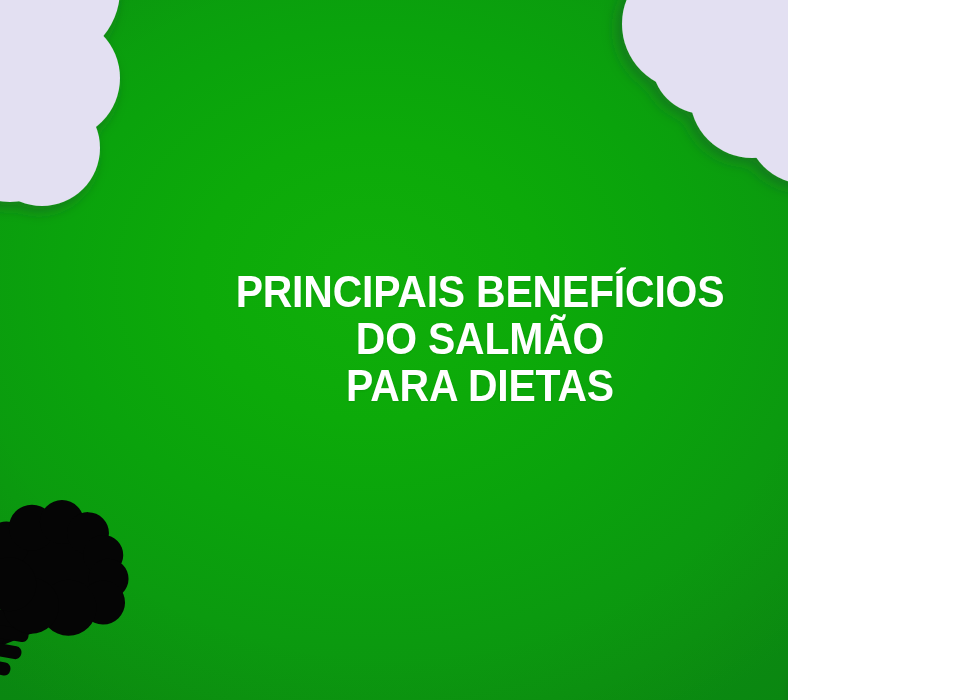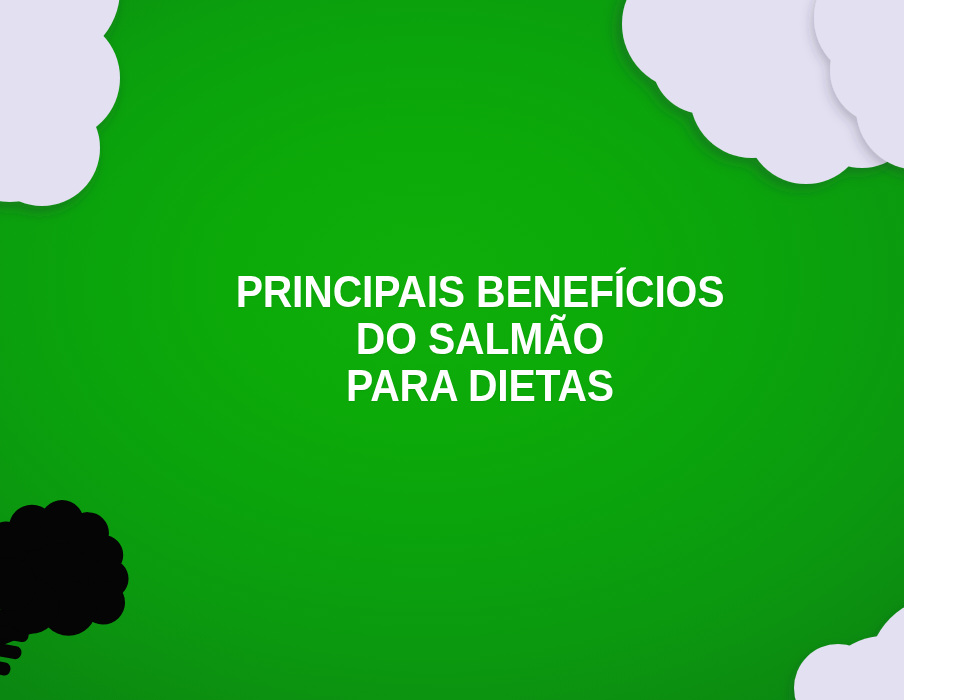--- a/index.html
+++ b/index.html
@@ -3,21 +3,21 @@
 <meta charset="utf-8">
 <title>Principais Beneficios do Salmao</title>
 <style>
   html, body {
     margin: 0;
     padding: 0;
     background: #ffffff;
   }
   #canvas {
     position: relative;
-    width: 904px;
+    width: 788px;
     height: 700px;
     overflow: hidden;
     font-family: "Liberation Sans", "DejaVu Sans", sans-serif;
     background: #d946ef;
   }
 
   
   .bg {
     position: absolute;
     inset: 0;

